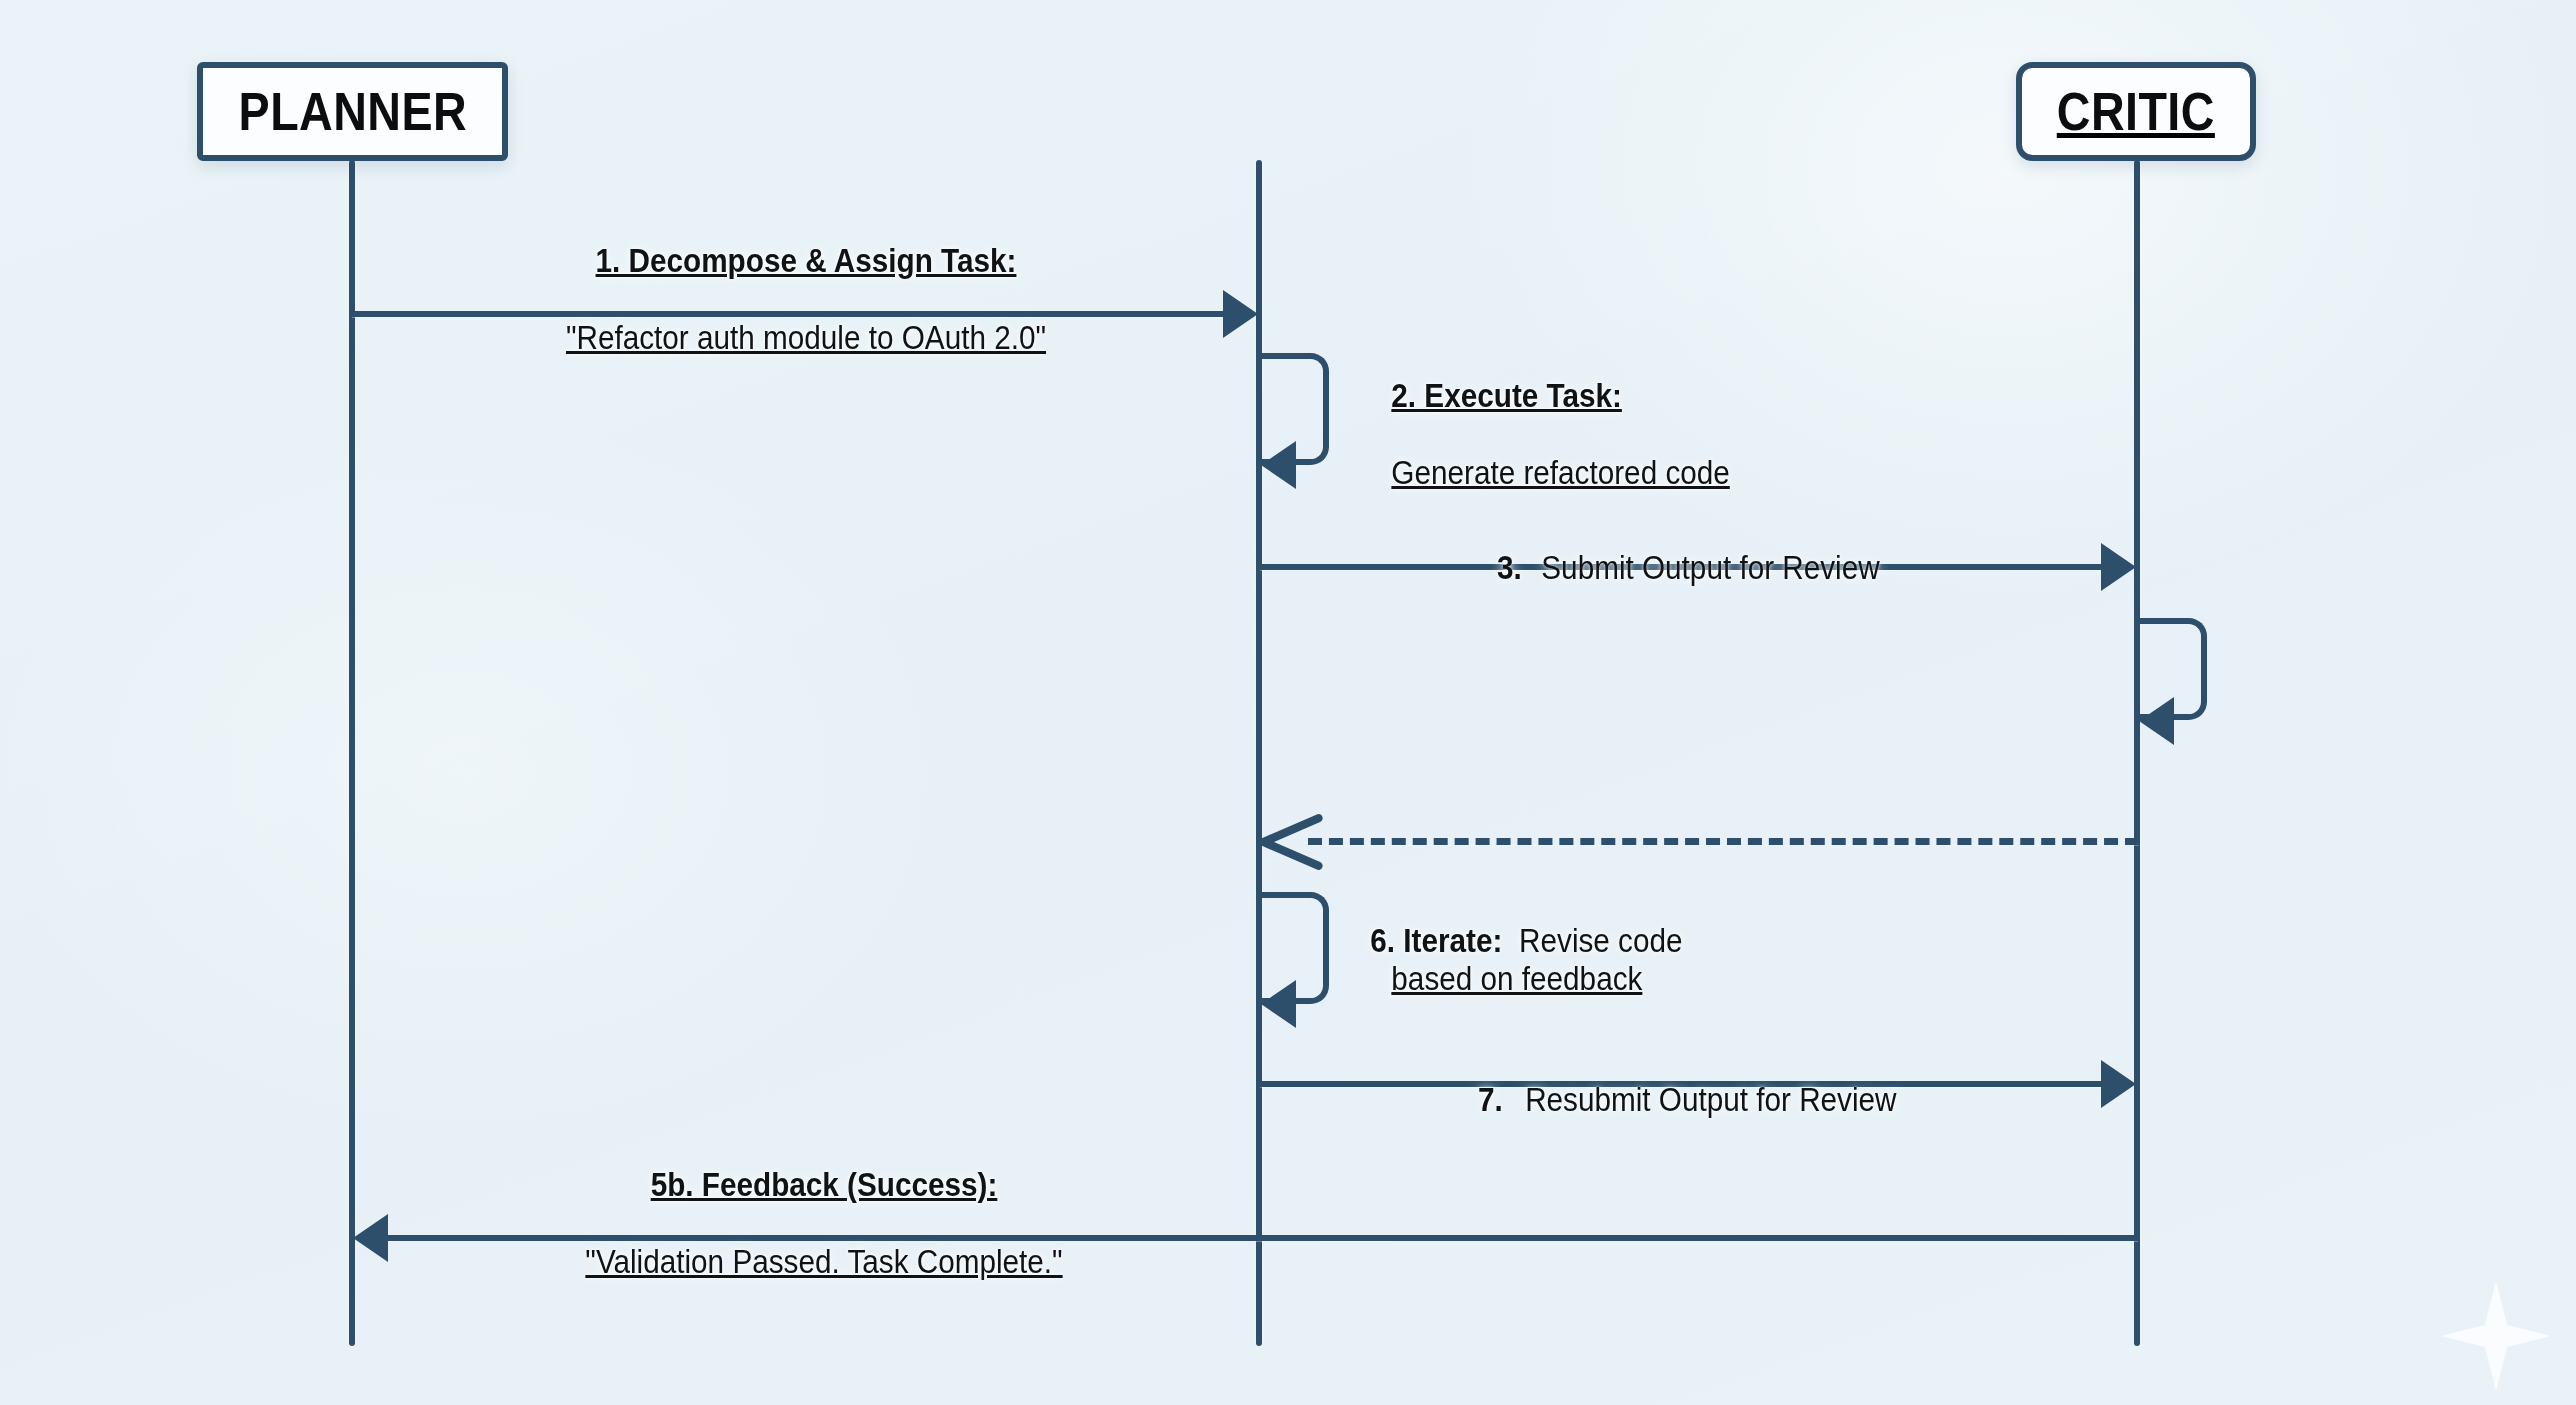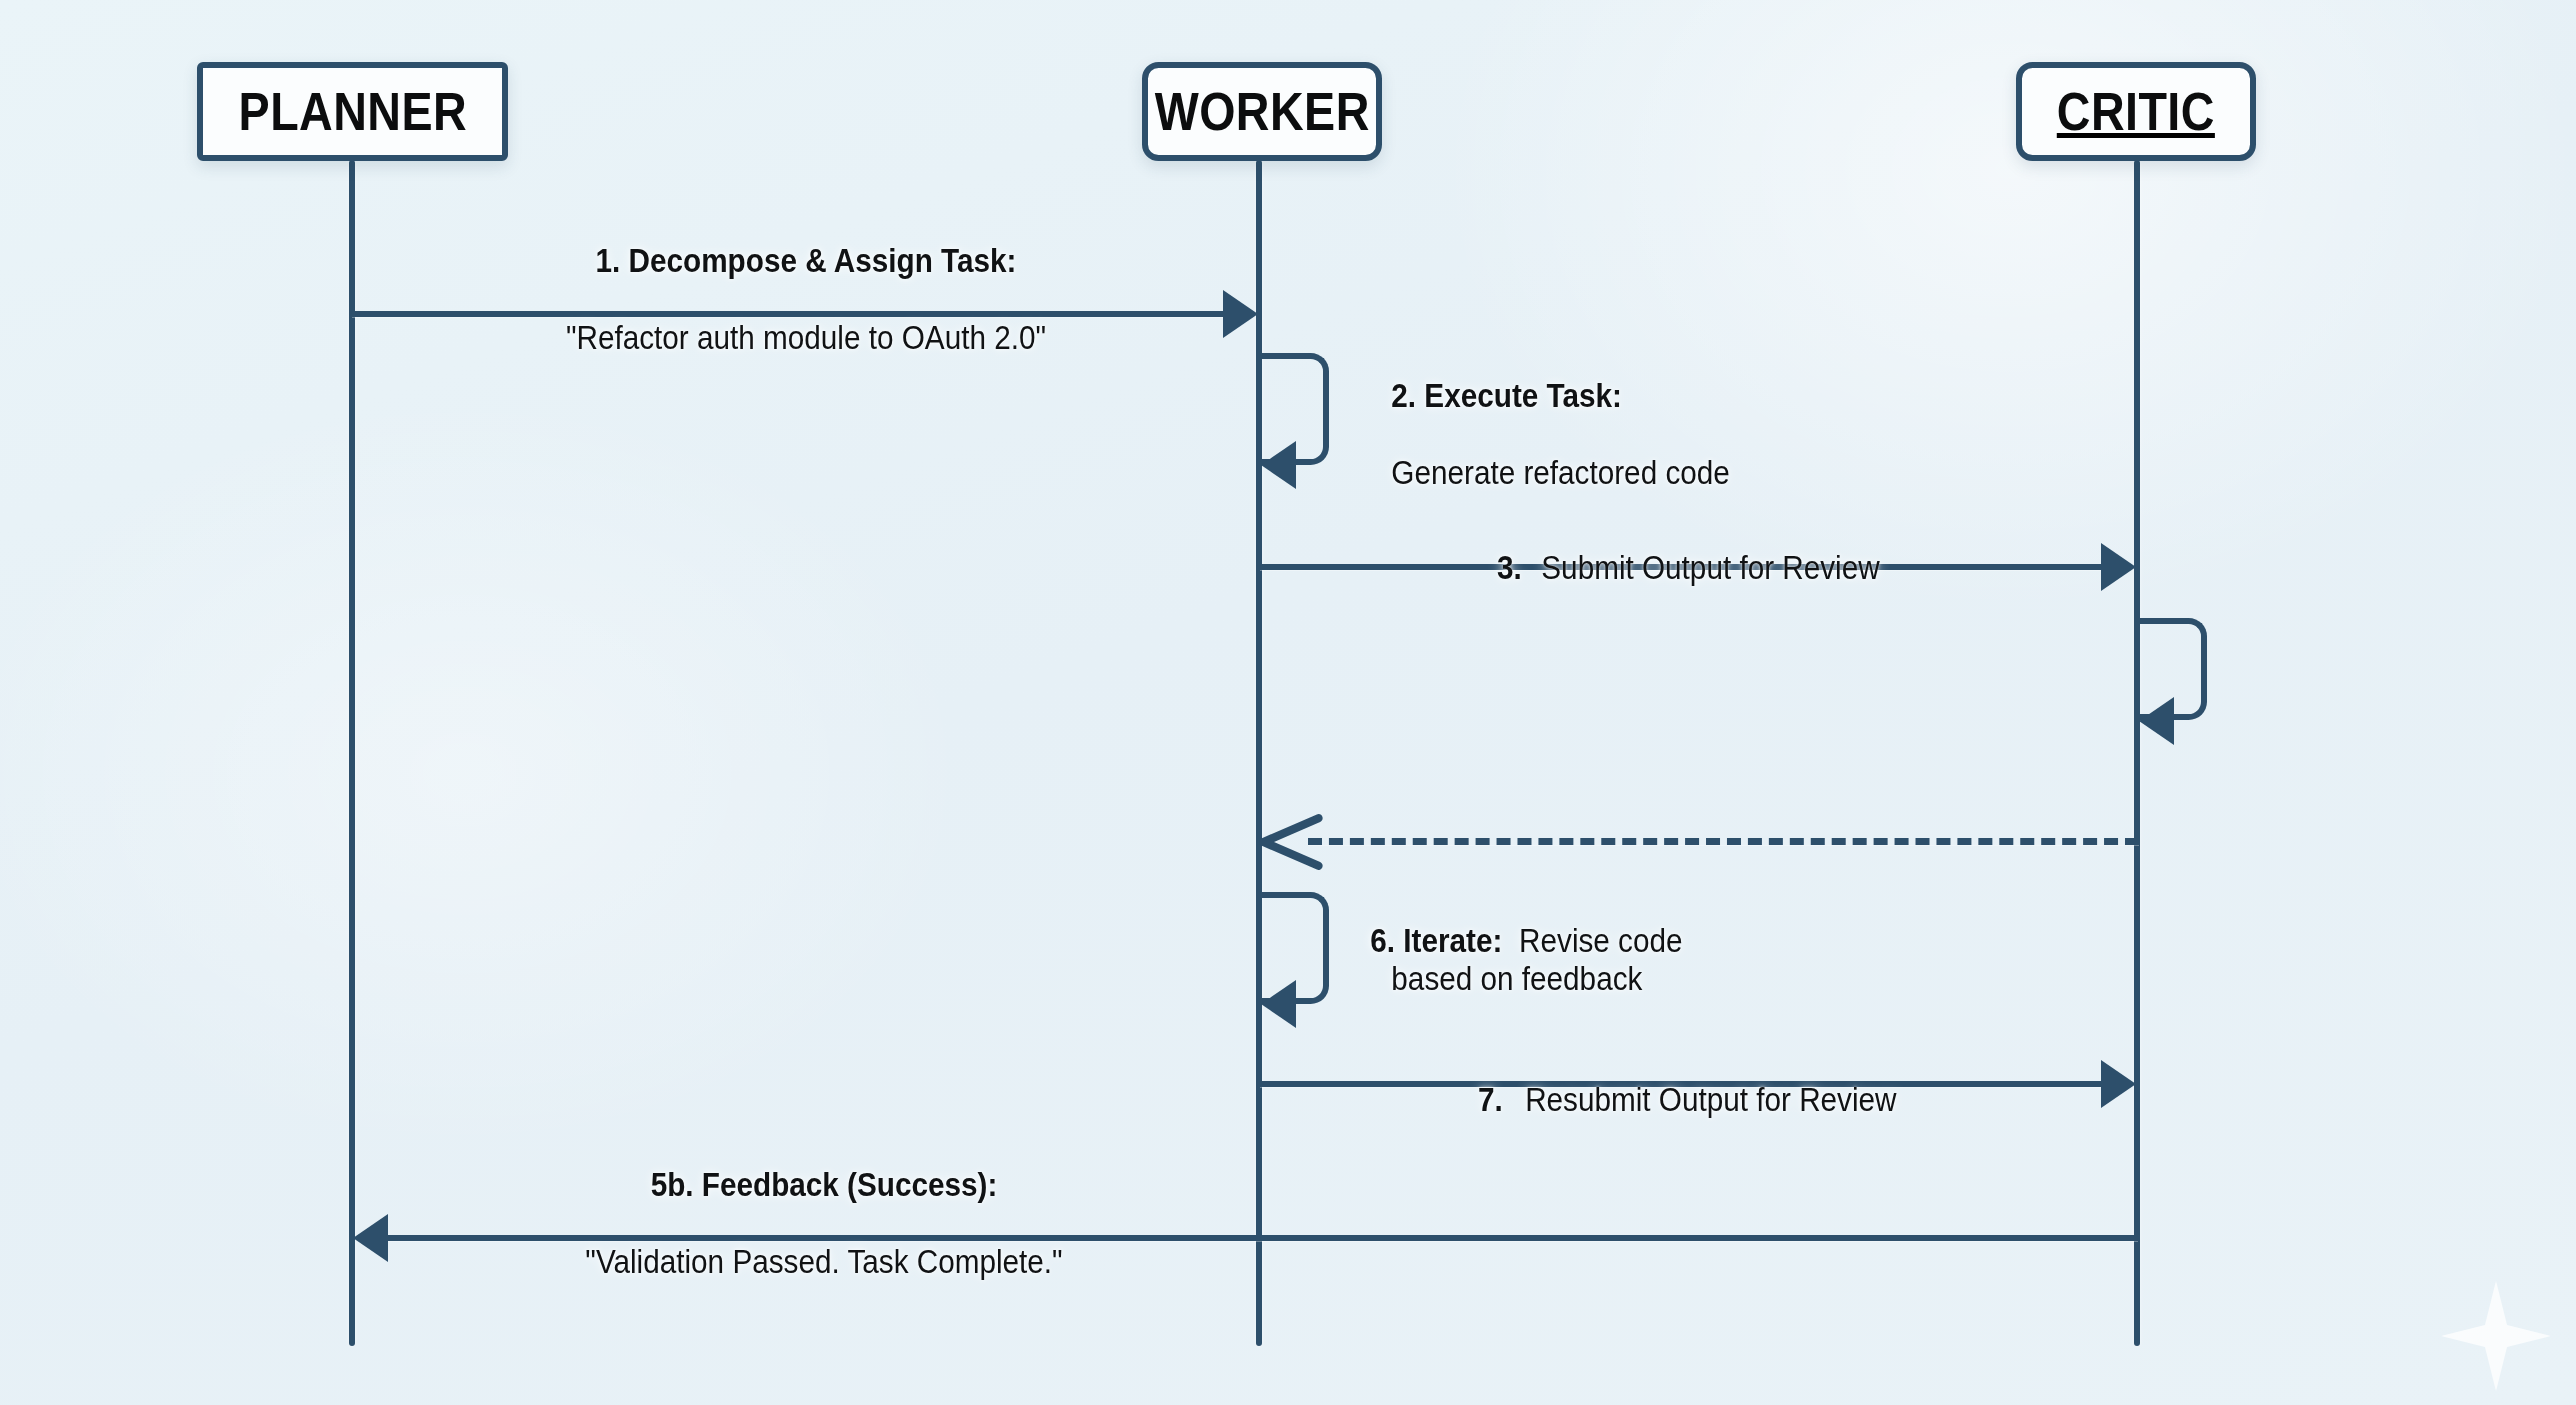--- a/index.html
+++ b/index.html
@@ -107,20 +107,21 @@
 
   
   .msg-label {
     position: absolute;
     color: #101214;
     line-height: 1.17;
     font-family: "Liberation Sans Narrow", "Liberation Sans", sans-serif;
     font-size: 33px;
     white-space: pre-line;
     text-shadow: 0 0 11px rgba(255,255,255,0.9), 0 0 3.7px rgba(255,255,255,0.9);
+    text-decoration: underline;
   }
   .msg-label.center { text-align: center; transform: translateX(-50%); }
   .msg-label.left   { text-align: left; }
   .msg-label .ttl { font-weight: bold; display: block; }
   .msg-label .ttl-inline { font-weight: bold; }
   .msg-label .sub { font-weight: normal; display: block; }
   .msg-label .sub-inline { font-weight: normal; }
   .nrw { display: inline-block; transform: scaleX(0.9); transform-origin: center; }
 </style>
 </head>
@@ -133,23 +134,20 @@
   </div>
 
   <div class="lifeline" style="left:349px; top:160px; height:1186px;"></div>
   <div class="lifeline" style="left:1256px; top:160px; height:1186px;"></div>
   <div class="lifeline" style="left:2134px; top:160px; height:1186px;"></div>
 
   <div class="actor-box" style="left:197px; top:62px; width:311px; height:99px;border-radius:6px;">
     <span class="actor-label">PLANNER</span>
   </div>
 
-  <div class="actor-box" style="left:1142px; top:62px; width:240px; height:99px;">
-    <span class="actor-label">WORKER</span>
-  </div>
 
   <div class="actor-box" style="left:2016px; top:62px; width:240px; height:99px;text-decoration:underline;">
     <span class="actor-label">CRITIC</span>
   </div>
 
   <div class="msg-line" style="left:352px; top:311px; width:871px;"></div>
   <div class="arrow-right" style="left:1223px; top:290px;"></div>
   <div class="msg-label center" style="left:806px; top:203px; width:714px;">
     <span class="ttl nrw">1. Decompose &amp; Assign Task:</span>
     <span class="sub nrw">"Refactor auth module to OAuth 2.0"</span>

